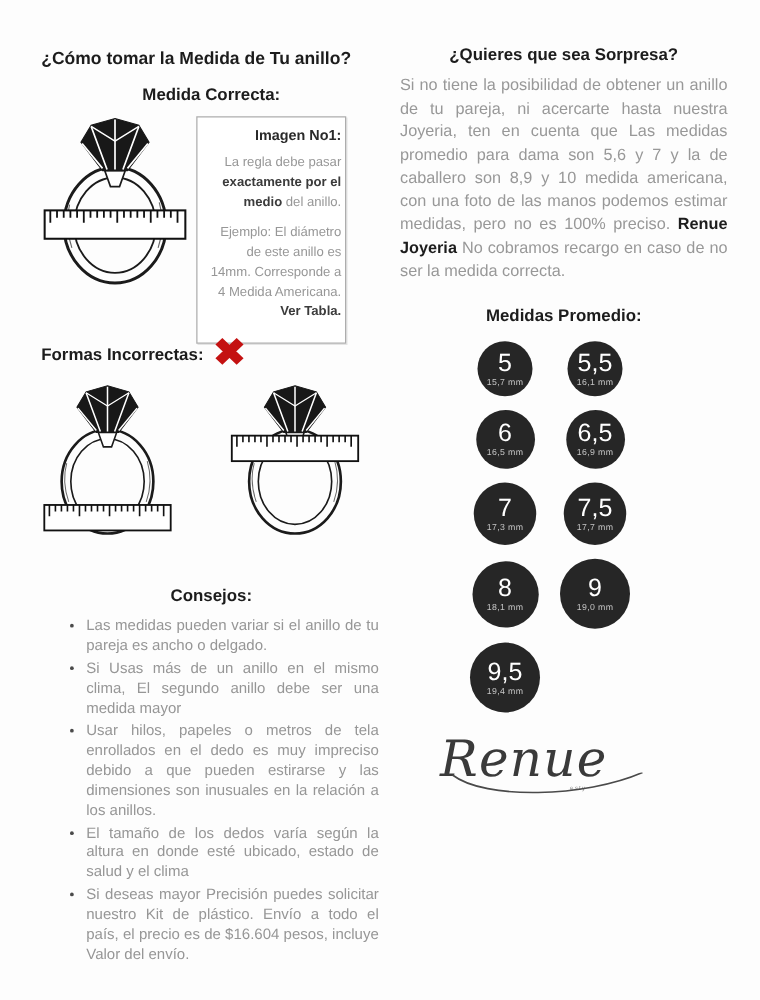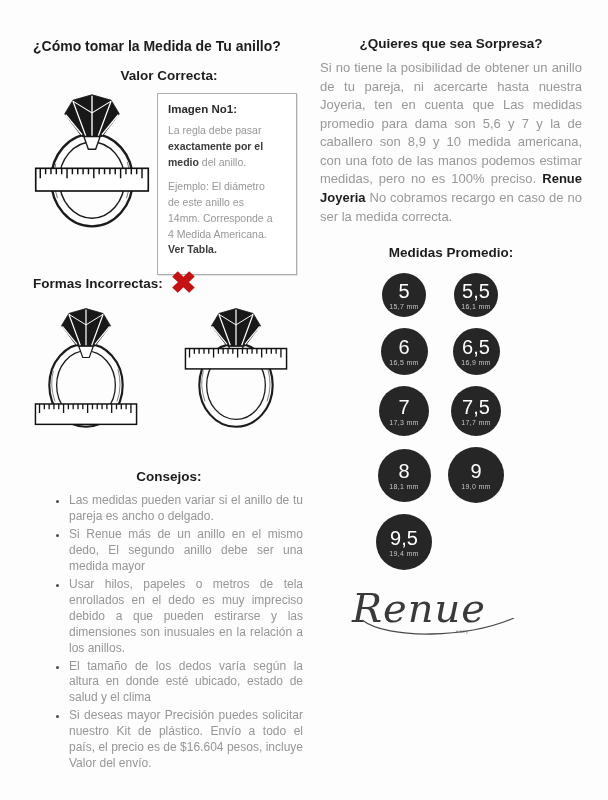--- a/index.html
+++ b/index.html
@@ -15,23 +15,24 @@
   .col-right { position:absolute; left:320px; top:36px; width:262px; }
 
   h1 { font-size:14px; font-weight:bold; margin:0 0 14px 0; color:#1c1c1c; }
   h2 { font-size:13.5px; font-weight:bold; margin:0; color:#1c1c1c;text-align:center; }
 
   
   .correct-row { display:flex; align-items:flex-start; gap:6px; margin-top:8px; height:166px; }
   .ring-svg { flex:0 0 auto; }
 
   .info-box {
-    width:140px; border:1px solid #adadad; background:#fff;
-    padding:9px 20px 7px 10px; margin-top:2px;
+    width:120px; border:1px solid #adadad; background:#fff;
+    padding:9px 3px 7px 10px; margin-top:2px;
     box-shadow:1px 1px 0 #e4e4e4;
+    text-align:right;
   }
   .info-box .box-title { font-size:11.5px; font-weight:bold; color:#2a2a2a; margin-bottom:8px; }
   .info-box p { font-size:10.5px; line-height:1.5; color:#979797; margin:0 0 9px 0; }
   .info-box b { color:#3b3b3b; }
 
   .incorrect-head { display:flex; align-items:center; gap:8px; margin-top:10px; height:32px; }
   .xmark { color:#c41111; font-size:30px; line-height:1; font-weight:bold; transform:scaleX(1.05); }
   .img2-label { font-size:12.5px; font-weight:bold; margin-top:2px; }
 
   .rings-row { display:flex; gap:44px; margin-top:6px; height:142px; }
@@ -102,21 +103,21 @@
     </g>
   </defs>
 </svg>
 
 <div>
 
   <section class="col-left">
 
     <h1>¿Cómo tomar la Medida de Tu anillo?</h1>
 
-    <h2>Valor Correcta:</h2>
+    <h2>Medida Correcta:</h2>
 
     <div class="correct-row">
       <svg class="ring-svg" width="118" height="141" viewBox="0 0 130 155">
         <use href="#ring-body"></use>
         <use href="#ruler-def" transform="translate(2,82)"></use>
       </svg>
       <div class="info-box">
         <div class="box-title">Imagen No1:</div>
         <p><span>La regla debe pasar </span><b>exactamente por el medio</b><span> del anillo.</span></p>
         <p><span>Ejemplo: El diámetro de este anillo es 14mm.  Corresponde a 4 Medida Americana. </span><b>Ver Tabla.</b></p>
@@ -136,21 +137,21 @@
       </svg>
       <svg class="ring-svg" width="106" height="127" viewBox="0 0 130 155">
         <use href="#ring-body"></use>
         <use href="#ruler-def" transform="translate(2,50)"></use>
       </svg>
     </div>
 
     <h2 class="tips-heading">Consejos:</h2>
     <ul class="tips">
       <li>Las medidas pueden variar si el anillo de tu pareja es ancho o delgado.</li>
-      <li>Si Renue más de un anillo en el mismo dedo, El segundo anillo debe ser una medida mayor</li>
+      <li>Si Usas más de un anillo en el mismo clima, El segundo anillo debe ser una medida mayor</li>
       <li>Usar hilos, papeles o metros de tela enrollados en el dedo es muy impreciso debido a que pueden estirarse y las dimensiones son inusuales en la relación a los anillos.</li>
       <li>El tamaño de los dedos varía según la altura en donde esté ubicado, estado de salud y el clima</li>
       <li>Si deseas mayor Precisión puedes solicitar nuestro Kit de plástico. Envío a todo el país, el precio es de $16.604 pesos, incluye Valor del envío.</li>
     </ul>
   </section>
 
   <section class="col-right">
 
     <h2>¿Quieres que sea Sorpresa?</h2>
 

